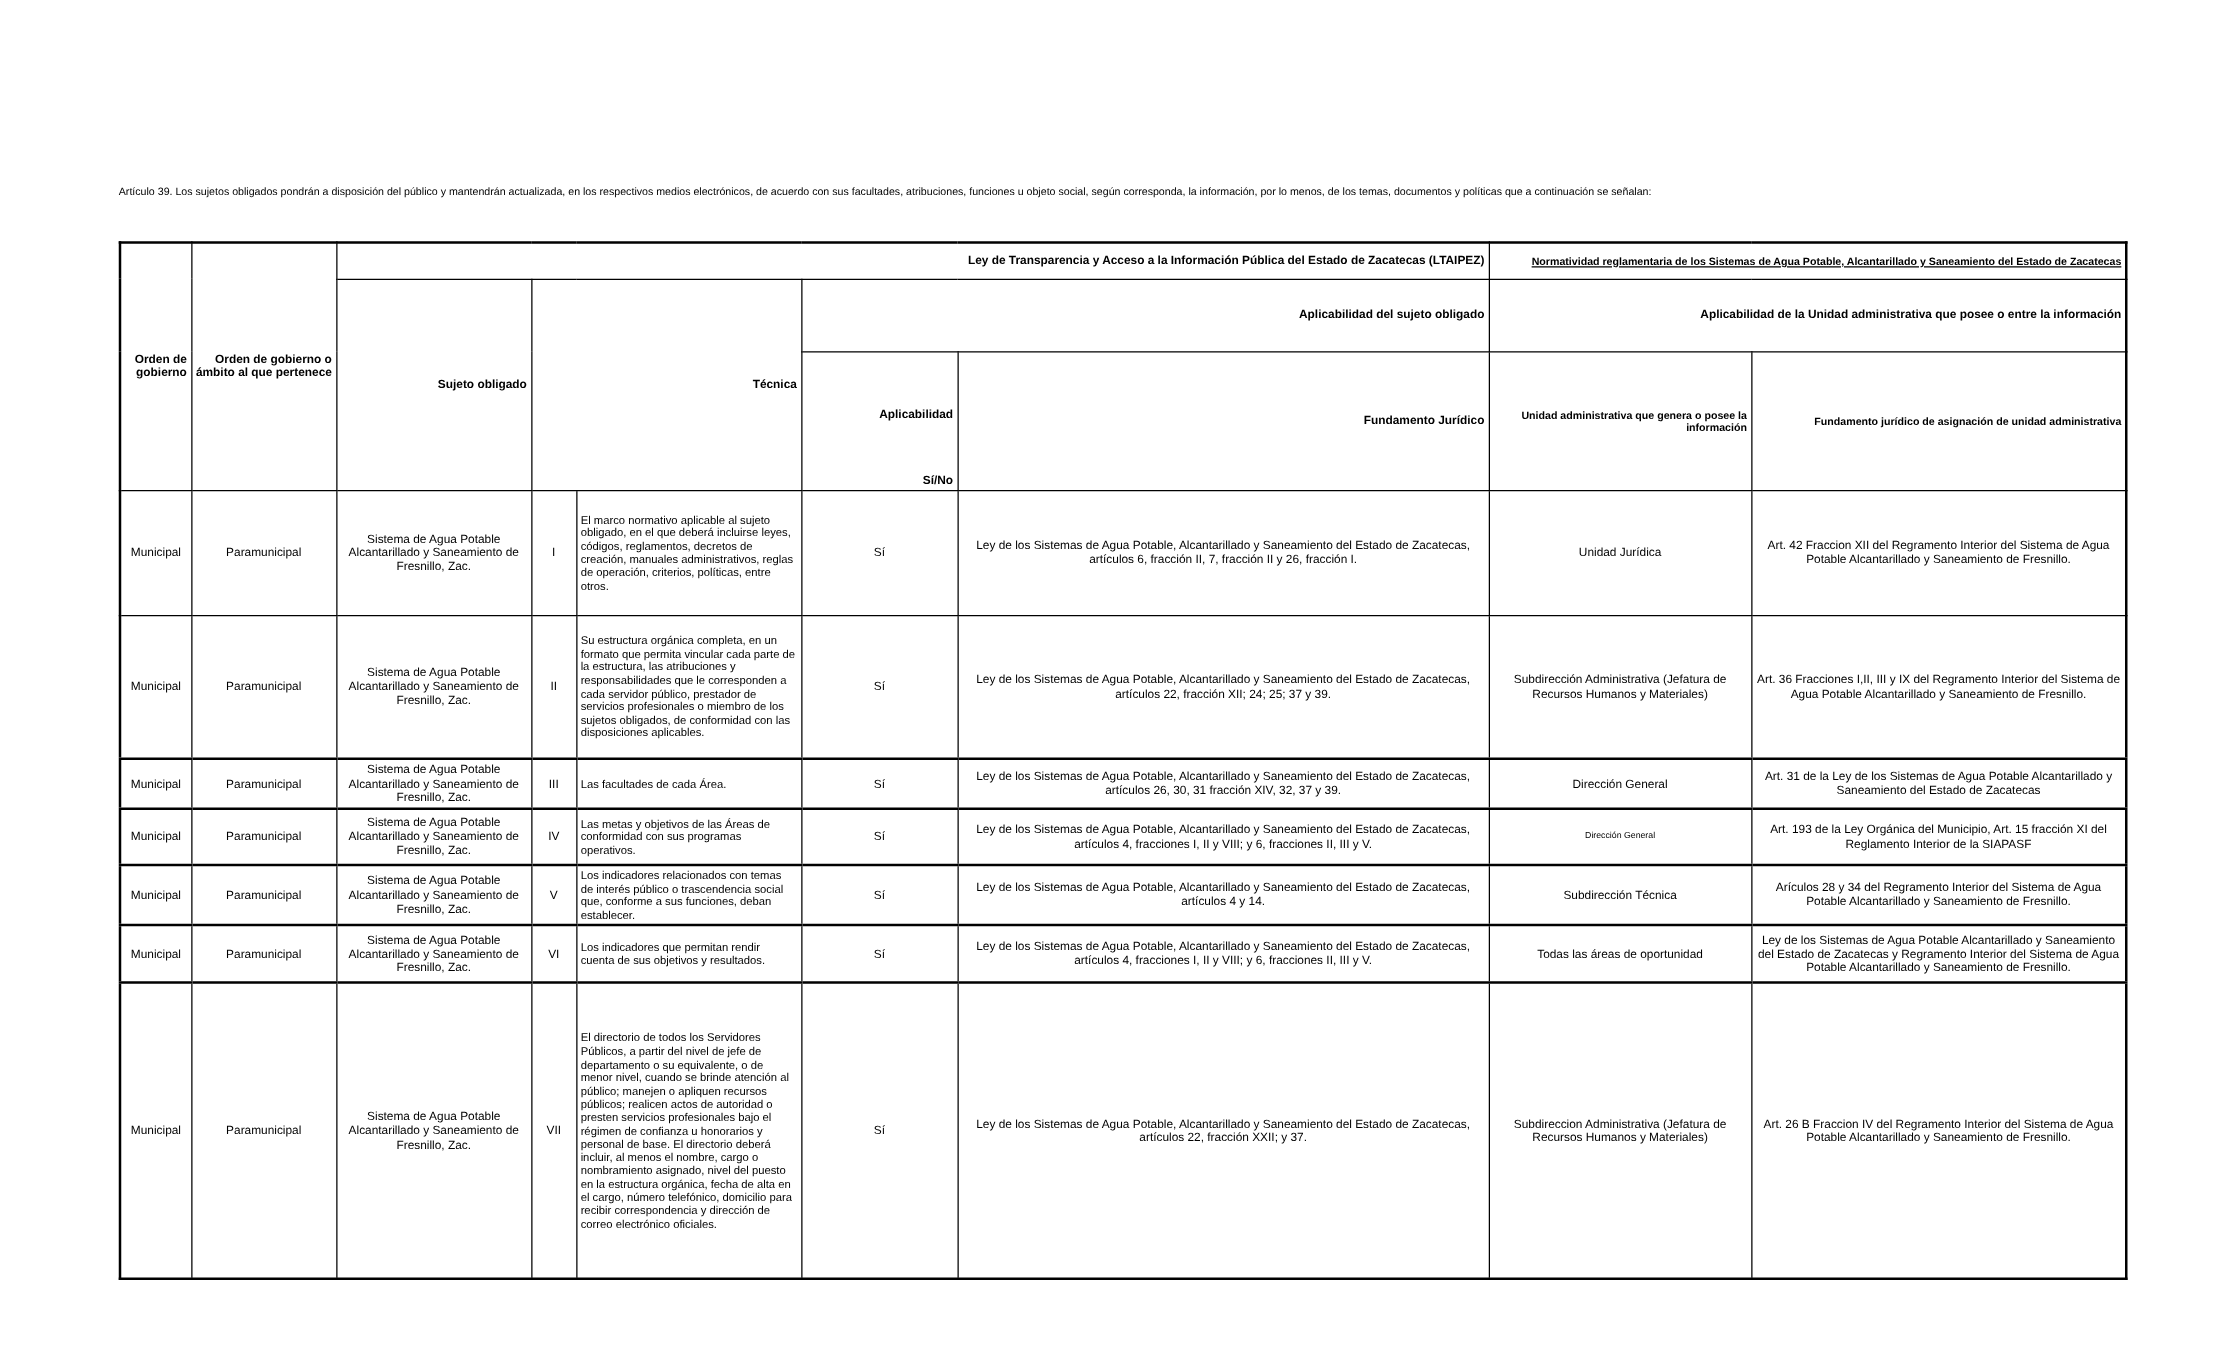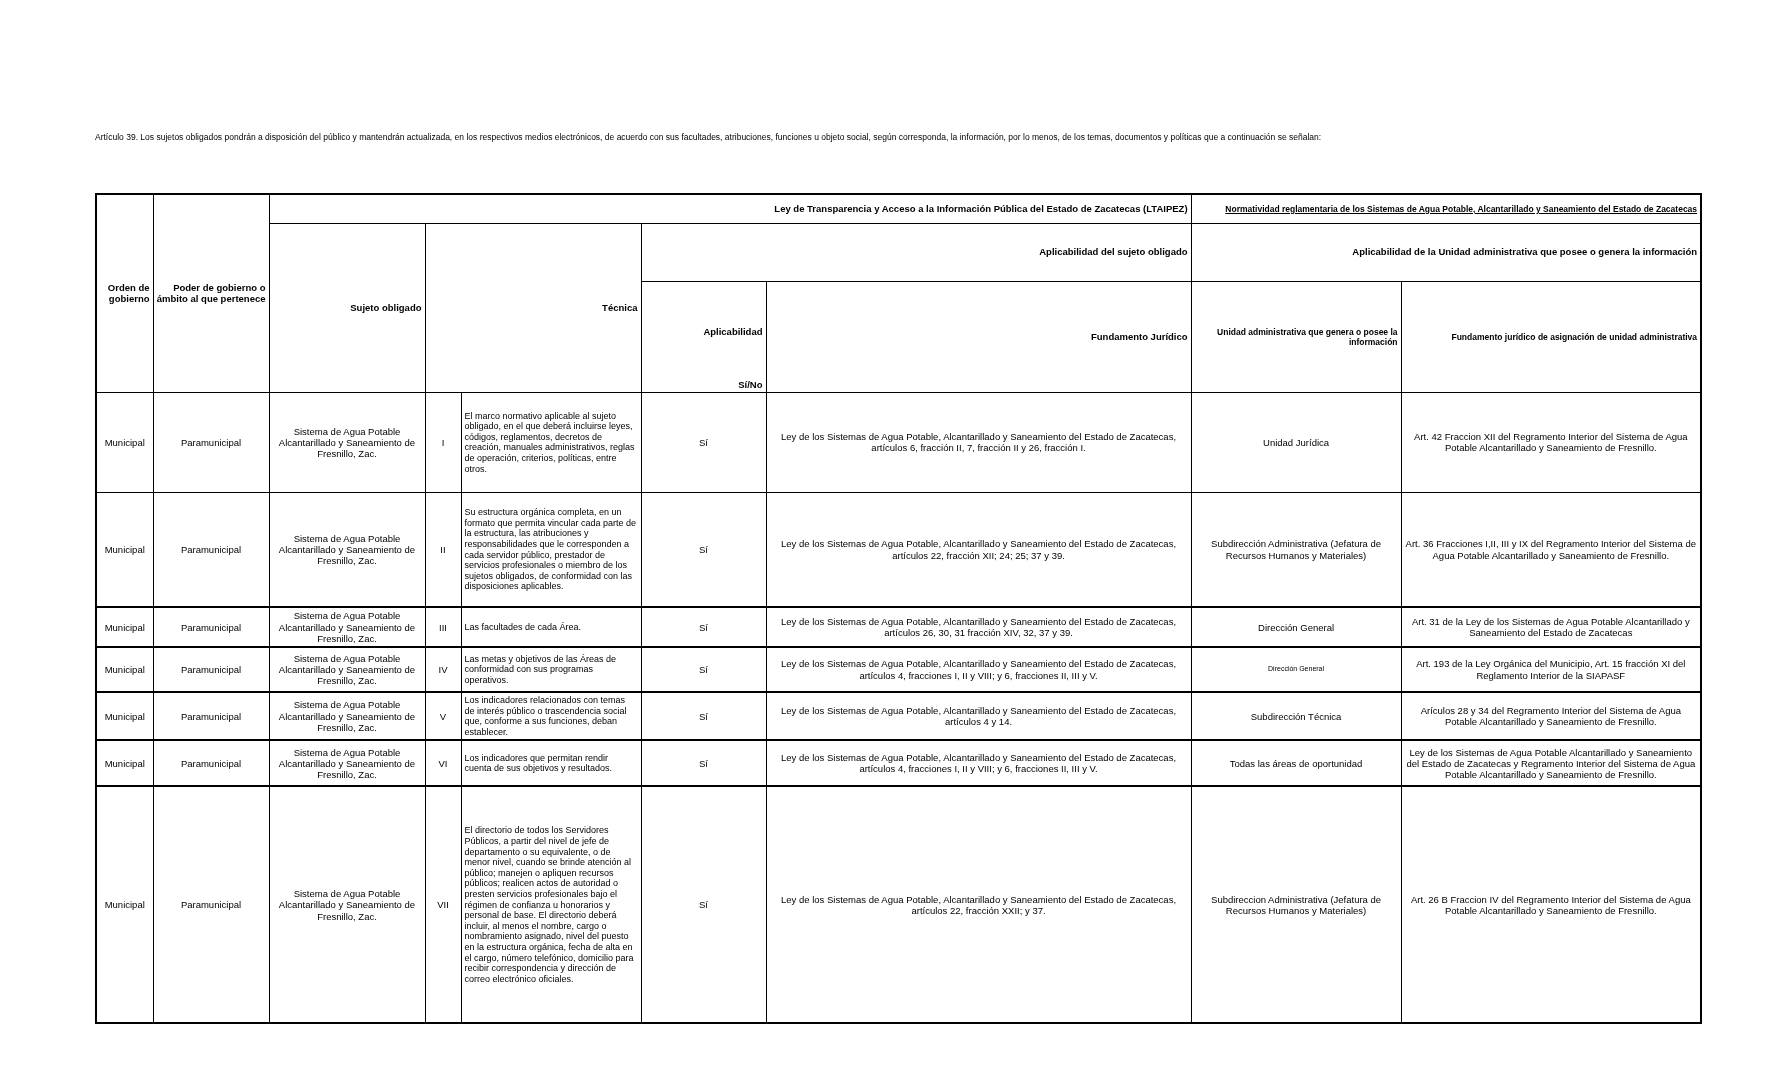--- a/index.html
+++ b/index.html
@@ -8,21 +8,21 @@
     background: #ffffff;
     font-family: "Liberation Sans", sans-serif;
     color: #000000;
   }
   #page { position: relative; width: 1792px; height: 1088px; overflow: hidden; }
 
   .title-block { position: absolute; top: 80px; left: 0; width: 100%; text-align: center; }
   .doc-title { font-size: 12.5px; font-weight: bold; }
   .doc-year  { font-size: 12.5px; font-weight: bold; margin-top: 7px; }
 
-  .intro { position: absolute; top: 132px; left: 95px; width: 1640px; font-size: 8.5px; }
+  .intro { position: absolute; top: 148px; left: 95px; width: 1640px; font-size: 8.5px; }
 
   table.app-table {
     position: absolute; top: 193px; left: 95px;
     border-collapse: collapse; table-layout: fixed;
     width: 1605px;
     border: 2px solid #000;
     font-size: 9.5px;
   }
   .app-table th, .app-table td {
     border: 1px solid #000;
@@ -57,29 +57,29 @@
       <col style="width:36px">
         <col style="width:180px">
         <col style="width:125px">
       <col style="width:425px">
         <col style="width:210px">
         <col style="width:300px">
     </colgroup>
     <thead>
       <tr style="height:29px">
         <th rowspan="3">Orden de gobierno</th>
-        <th rowspan="3">Poder de gobierno o ámbito al que pertenece</th>
+        <th rowspan="3">Orden de gobierno o ámbito al que pertenece</th>
         <th colspan="5">Ley de Transparencia y Acceso a la Información Pública del Estado de Zacatecas (LTAIPEZ)</th>
         <th colspan="2" class="hdr-normatividad">Normatividad reglamentaria de los Sistemas de Agua Potable, Alcantarillado y Saneamiento del Estado de Zacatecas</th>
       </tr>
       <tr style="height:58px">
         <th rowspan="2">Sujeto obligado</th>
         <th rowspan="2" colspan="2">Técnica</th>
         <th colspan="2">Aplicabilidad del sujeto obligado</th>
-        <th colspan="2">Aplicabilidad de la Unidad administrativa que posee o genera la información</th>
+        <th colspan="2">Aplicabilidad de la Unidad administrativa que posee o entre la información</th>
       </tr>
       <tr style="height:50px">
         <th class="two-line">
           <span>Aplicabilidad</span>
           <span>Sí/No</span>
         </th>
         <th>Fundamento Jurídico</th>
         <th class="hdr-sub-right">Unidad administrativa que genera o posee la información</th>
         <th class="hdr-sub-right">Fundamento jurídico de asignación de unidad administrativa</th>
       </tr>

